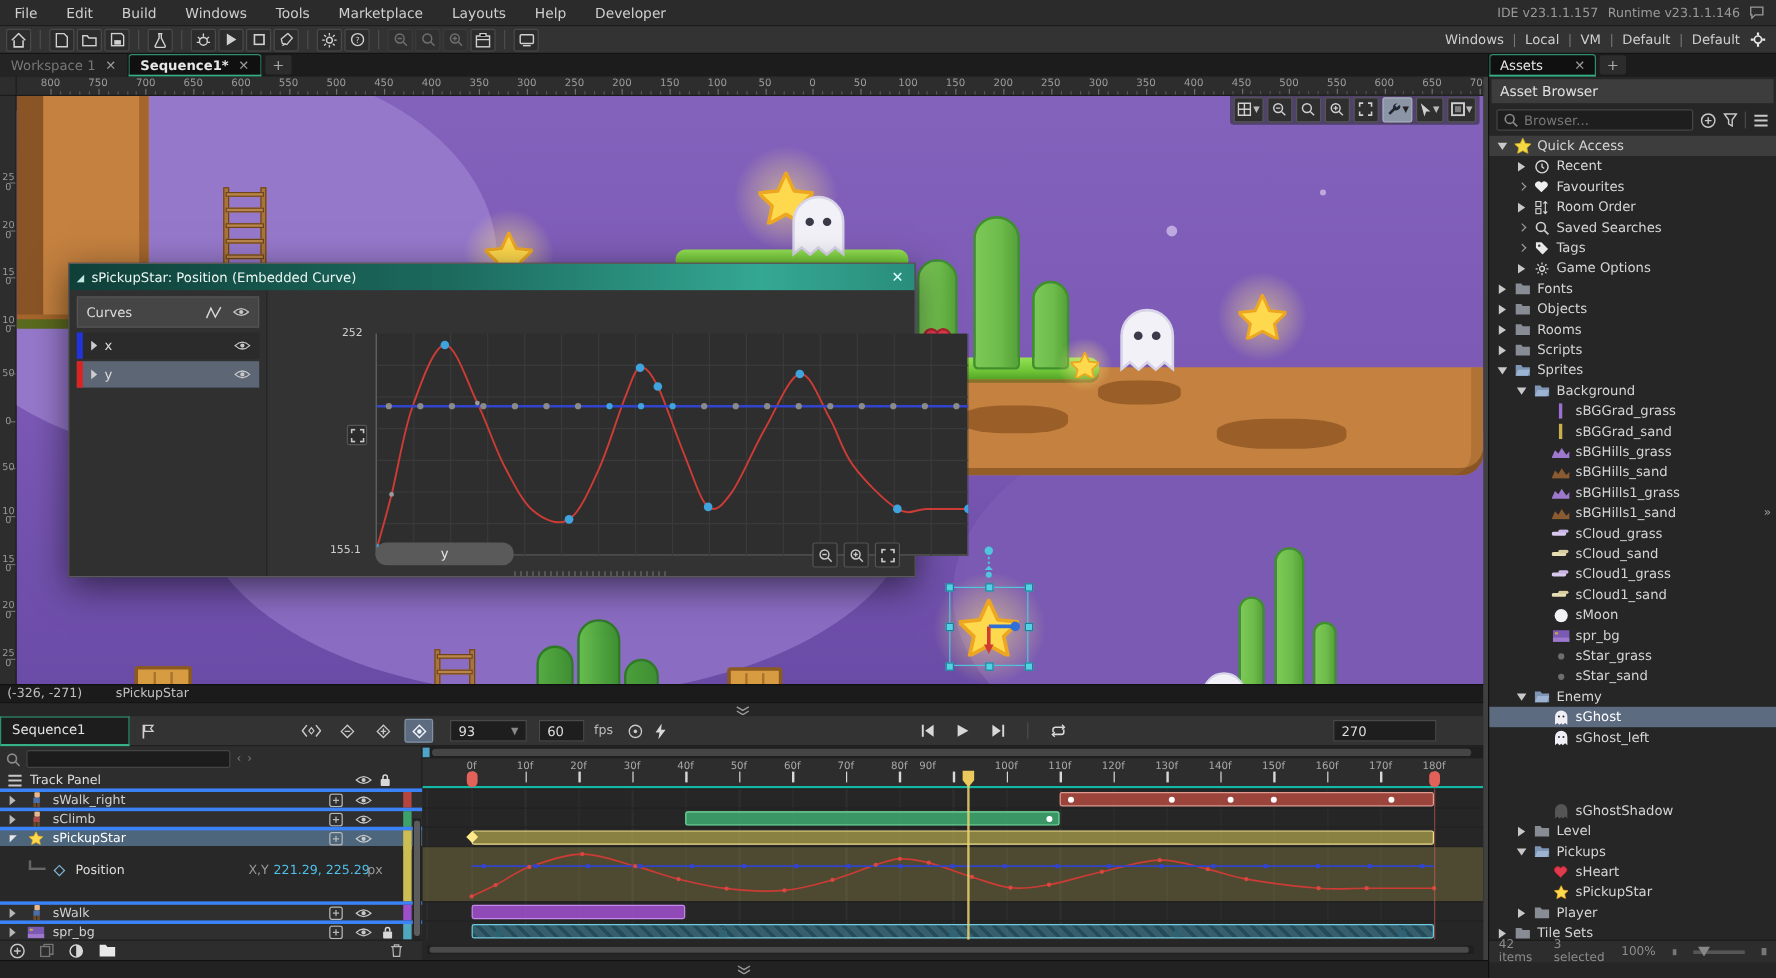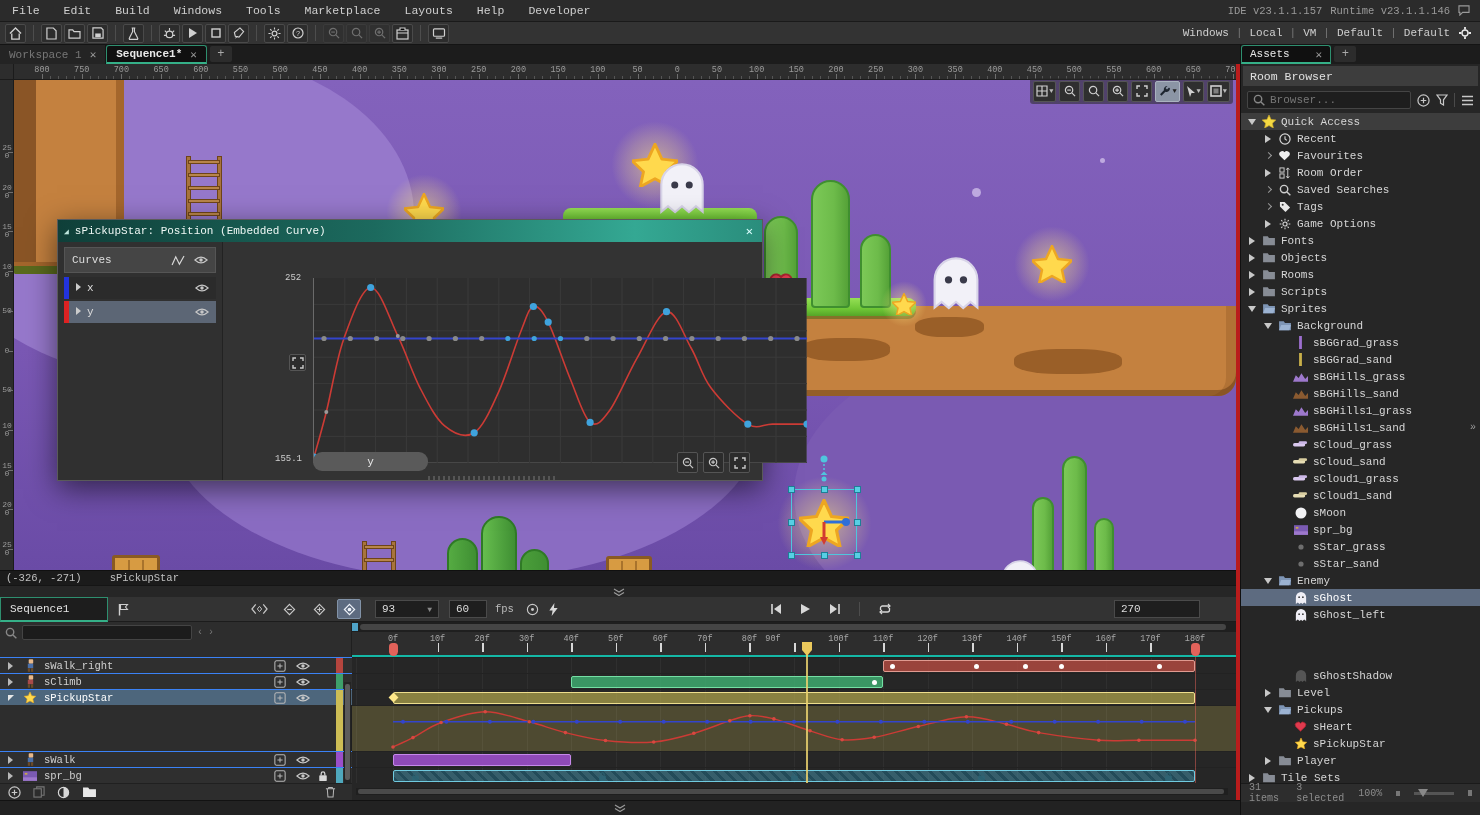--- a/index.html
+++ b/index.html
@@ -1,18 +1,18 @@
 <!DOCTYPE html>
 <html><head>
 <meta charset="utf-8">
 <style>
   * { margin:0; padding:0; box-sizing:border-box; }
   html,body { width:1480px; height:815px; overflow:hidden; background:#1a1a1a;
     font-family:"DejaVu Sans","Liberation Sans",sans-serif; color:#ccc; }
-  #root { position:relative; width:1480px; height:815px; background:#b91c1c;font-family:Liberation Mono, monospace; }
+  #root { position:relative; width:1480px; height:815px; background:#404040; }
 
   
   #menubar { position:absolute; left:0; top:0; width:1480px; height:22px; background:#2b2b2b;
     display:flex; align-items:center; border-bottom:1px solid #1a1a1a; }
   .menu-item { padding:0 12px; font-size:11.5px; color:#cfcfcf; height:22px; line-height:22px; cursor:default; }
   #menubar-right { margin-left:auto; display:flex; align-items:center; gap:8px; padding-right:10px;
     font-size:10.5px; color:#9a9a9a; }
   #toolbar { position:absolute; left:0; top:22px; width:1480px; height:23px; background:#333;
     display:flex; align-items:center; padding-left:4px; border-bottom:1px solid #141414; }
   .tb-btn { width:21px; height:19px; margin:0 1px; border:1px solid #4a4a4a; background:#2c2c2c;
@@ -131,21 +131,21 @@
   #ds-tab { width:108px; height:25px; background:#1d1d1d; border:1px solid #2e8f6f; border-bottom:2px solid #35b088;
     font-size:11px; color:#e4e4e4; display:flex; align-items:center; padding-left:9px; }
   .ds-hicon { width:24px; height:20px; display:flex; align-items:center; justify-content:center; border-radius:2px; }
   .ds-hicon.active { background:#5d6b80; border:1px solid #8293a8; }
   .ds-field { height:18px; background:#1e1e1e; border:1px solid #4a4a4a; font-size:11px; color:#ddd;
     display:flex; align-items:center; padding:0 6px; }
   #ds-left { position:absolute; left:0; top:25px; width:352px; bottom:0; background:#2d2d2d; border-right:1px solid #1f1f1f; }
   #ds-search-row { height:21px; display:flex; align-items:center; gap:5px; padding:2px 5px; }
   #ds-search { width:170px; height:15px; background:#1c1c1c; border:1px solid #444; border-radius:2px; }
   #ds-trackhdr { height:14px; display:flex; align-items:center; font-size:10.5px; color:#ddd; padding-left:6px; gap:6px; }
-  .ds-row { position:absolute; left:0; width:352px; height:16px; display:flex; align-items:center; font-size:10.5px; color:#d0d0d0; background:#2f2f2f; border-top:1px solid #3b82f6; }
+  .ds-row { position:absolute; left:0; width:352px; height:16px; display:flex; align-items:center; font-size:10.5px; color:#d0d0d0; background:#2f2f2f; border-top:3px solid #3b82f6; }
   .ds-row.sel { background:#4d667c; color:#fff; }
   .ds-row .exp { width:10px; margin-left:8px; display:flex; }
   .ds-row .ricon { width:16px; margin-left:4px; display:flex; justify-content:center; }
   .ds-row .rlabel { margin-left:6px; }
   .ds-row .plusbox { position:absolute; left:274px; display:flex; }
   .ds-row .eye { position:absolute; left:296px; display:flex; }
   .ds-row .lock { position:absolute; left:318px; display:flex; }
   .ds-strip { position:absolute; left:336px; width:7px; }
   #ds-subarea { position:absolute; left:0; width:336px; background:#282828; }
   #ds-subrow { position:absolute; left:0; width:336px; height:16px; display:flex; align-items:center; font-size:10.5px; color:#c8c8c8; }
@@ -1036,20 +1036,40 @@
         <span id="ds-mag" style="display:flex;">
             <svg width="12" height="12" viewBox="0 0 13 13">
               <circle cx="5.5" cy="5.5" r="4" fill="none" stroke="#888" stroke-width="1.5"></circle>
               <path d="M8.6 8.6 12.3 12.3" stroke="#888" stroke-width="1.5"></path>
             </svg>
           </span>
         <div id="ds-search"></div>
         <span style="color:#777;font-size:10px;">‹</span>
         <span style="color:#777;font-size:10px;">›</span>
       </div>
+      <div id="ds-trackhdr">
+        <span id="ds-list-icon" style="display:flex;">
+            <svg width="13" height="11" viewBox="0 0 13 11">
+              <path d="M1 1.5h11M1 5.5h11M1 9.5h11" stroke="#c8c8c8" stroke-width="1.7"></path>
+            </svg>
+          </span>
+        <span>Track Panel</span>
+        <span style="position:absolute;left:296px;display:flex;" id="ds-hdr-eye">
+            <svg width="14" height="10" viewBox="0 0 16 11">
+              <path d="M1 5.5Q8 -1 15 5.5 8 12 1 5.5Z" fill="none" stroke="#c8c8c8" stroke-width="1.2"></path>
+              <circle cx="8" cy="5.5" r="2" fill="#c8c8c8"></circle>
+            </svg>
+          </span>
+        <span style="position:absolute;left:316px;display:flex;" id="ds-hdr-lock">
+            <svg width="10" height="12" viewBox="0 0 12 14">
+              <rect x="1.5" y="6" width="9" height="7" rx="1" fill="#d8d8d8"></rect>
+              <path d="M3.8 6V4.2a2.2 2.2 0 0 1 4.4 0V6" fill="none" stroke="#d8d8d8" stroke-width="1.5"></path>
+            </svg>
+          </span>
+      </div>
       <div id="ds-rows">
           <div class="ds-row" style="top: 35px;">
             <span class="exp">
               <span style="width:0;height:0;border-left:5px solid #b8b8b8;border-top:4px solid transparent;border-bottom:4px solid transparent;"></span>
             </span>
             <span class="ricon">
               <svg width="9" height="13" viewBox="0 0 10 14">
                 <rect x="3" y="0" width="5" height="5" rx="1" fill="#e8b88a"></rect>
                 <rect x="2" y="5" width="6" height="5" fill="#4a6fa8"></rect>
                 <rect x="2" y="10" width="2.5" height="4" fill="#6a4a28"></rect>
@@ -1207,20 +1227,30 @@
           <span>
             <svg width="15" height="12" viewBox="0 0 16 13">
               <path d="M1 1.5h5.5L8 3.5h7V12H1z" fill="#e8e8e8"></path>
             </svg>
           </span>
           <span style="margin-left: 216px;">
             <svg width="11" height="12" viewBox="0 0 12 13">
               <path d="M1 3h10M4 3V1.5h4V3M2.5 3l.7 9h5.6l.7-9" fill="none" stroke="#b8b8b8" stroke-width="1.1"></path>
             </svg>
           </span>
+        </div>
+    <div id="ds-subarea" style="top: 83px; height: 46px;">
+          <div id="ds-subrow" style="top: 12px;">
+  <span style="margin-left:24px;width:14px;border-bottom:2px solid #666;border-left:2px solid #666;height:8px;margin-top:-8px;"></span>
+  <span style="margin-left:8px;width:7px;height:7px;border:1.4px solid #7fb8d8;transform:rotate(45deg);display:inline-block;"></span>
+  <span style="margin-left:10px;color:#ddd;">Position</span>
+  <span style="position:absolute;left:207px;color:#999;">X,Y</span>
+  <span style="position:absolute;left:228px;color:#4fc1e9;">221.29, 225.29</span>
+  <span style="position:absolute;left:306px;color:#999;">px</span>
+          </div>
         </div>
         <div style="position: absolute; left: 336px; width: 7px; top: 83px; height: 46px; background: rgb(205, 189, 85);"></div>
       </div>
 
     <div id="ds-lanes">
       <div id="ds-scrollstrip">
           <div class="cap"></div>
           <div class="thumb"></div>
         </div>
       <div id="ds-ruler">
@@ -1396,21 +1426,21 @@
     </div>
 
   <div id="rightpanel">
     <div id="rp-tabs">
       <div id="rp-tab">
         <span>Assets</span>
         <span style="color:#999;">✕</span>
       </div>
       <div class="ws-tab-add">+</div>
     </div>
-    <div id="rp-hdr">Room Browser</div>
+    <div id="rp-hdr">Asset Browser</div>
     <div id="rp-search-row">
       <div id="rp-search">
         <span id="rp-mag" style="display:flex;">
             <svg width="12" height="12" viewBox="0 0 13 13">
               <circle cx="5.5" cy="5.5" r="4" fill="none" stroke="#888" stroke-width="1.5"></circle>
               <path d="M8.6 8.6 12.3 12.3" stroke="#888" stroke-width="1.5"></path>
             </svg>
           </span>
         <span>Browser...</span>
       </div>
@@ -1828,21 +1858,21 @@
           <span class="tr-icon">
             <svg width="13" height="13" viewBox="0 0 14 14">
               <rect x="3" y="3" width="8" height="8" transform="rotate(45 7 7)" fill="none" stroke="#e8e8e8" stroke-width="1.2"></rect>
               <rect x="5.5" y="5.5" width="3" height="3" transform="rotate(45 7 7)" fill="#e8e8e8"></rect>
             </svg>
           </span>
           <span>Sequence1</span>
         </div>
       </div>
     <div id="rp-footer">
-      <span>31 items</span>
+      <span>42 items</span>
       <span>3 selected</span>
       <span style="margin-left:auto;">100%</span>
       <span style="width:5px;height:5px;background:#777;"></span>
       <div id="rp-zoom-track">
           <div id="rp-zoom-thumb"></div>
         </div>
       <span style="width:6px;height:6px;background:#777;"></span>
     </div>
   </div>
 </div>

